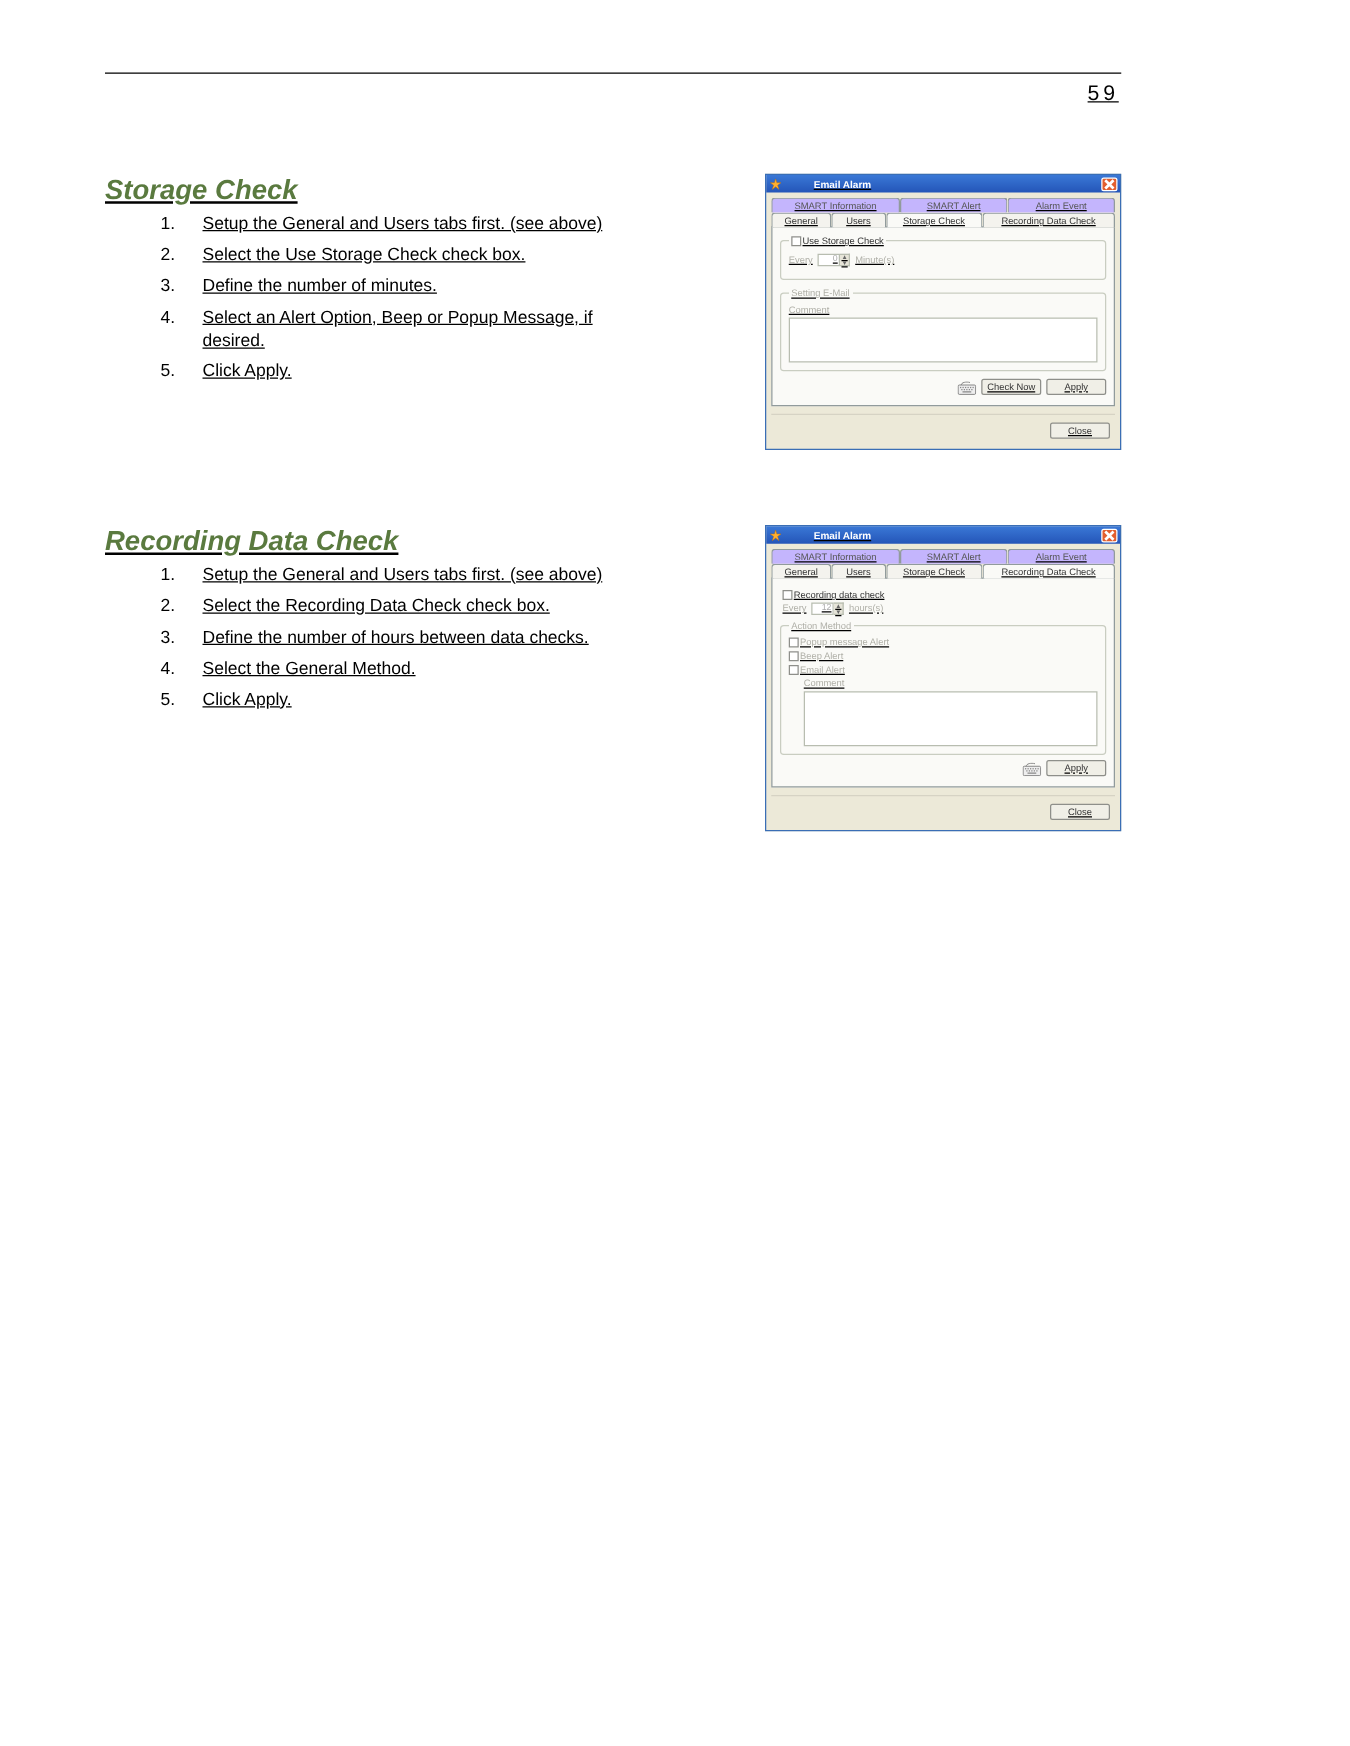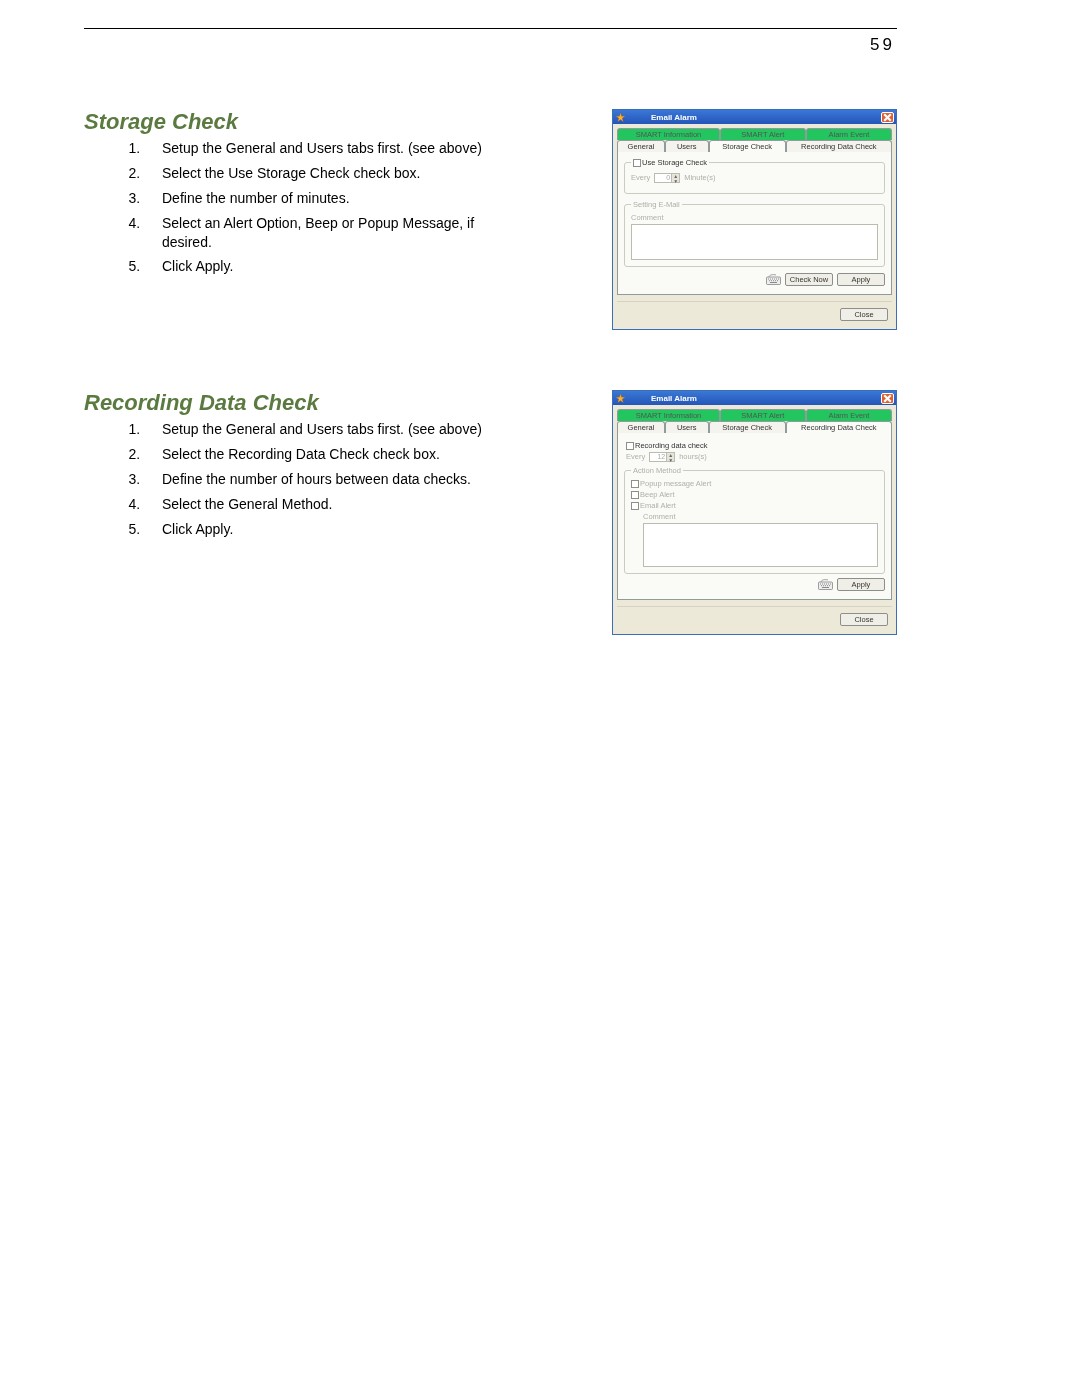--- a/index.html
+++ b/index.html
@@ -5,21 +5,22 @@
   * { box-sizing: border-box; }
   body {
     margin: 0;
     background: #ffffff;
     font-family: Arial, Helvetica, sans-serif;
     color: #000;
     width: 1080px;
   }
   .page {
     width: 981px;
-    padding: 28px 84px 0 84px;
+    padding: 58px 84px 0 84px;
+    text-decoration: underline;
   }
   .hr-top {
     border: none;
     border-top: 1px solid #000;
     margin: 0 0 6px 0;
   }
   .page-num {
     text-align: right;
     font-size: 17px;
     letter-spacing: 3px;
@@ -103,21 +104,21 @@
     border: 1px solid #919b9c;
     border-bottom: none;
     background: #f4f3ee;
     padding: 1px 0 1px 0;
     text-align: center;
     border-top-left-radius: 3px;
     border-top-right-radius: 3px;
     height: 12px;
     display: flex; align-items: center; justify-content: center;
   }
-  .tab.back { background: #22c55e; color: #555; }
+  .tab.back { background: #c4b5fd; color: #555; }
   .tab.active { background: #fafaf7; font-weight: normal; }
   .tab-row { display: flex; width: 100%; }
   .tab-panel {
     border: 1px solid #919b9c;
     background: #fafaf7;
     padding: 6px 6px 8px 6px;
     margin-top: -1px;
   }
   fieldset {
     border: 1px solid #c9cdc1;
@@ -174,21 +175,21 @@
   }
   .textarea-fake {
     border: 1px solid #b8bdb0;
     background: #fff;
     height: 36px;
     width: 100%;
   }
   .btn-row {
     display: flex;
     justify-content: flex-end;
-    align-items: flex-start;
+    align-items: flex-end;
     gap: 4px;
     margin-top: 2px;
   }
   .minibtn {
     border: 1px solid #8e8f8a;
     background: #f0efe7;
     border-radius: 2px;
     font-size: 7.5px;
     padding: 1px 0;
     text-align: center;

